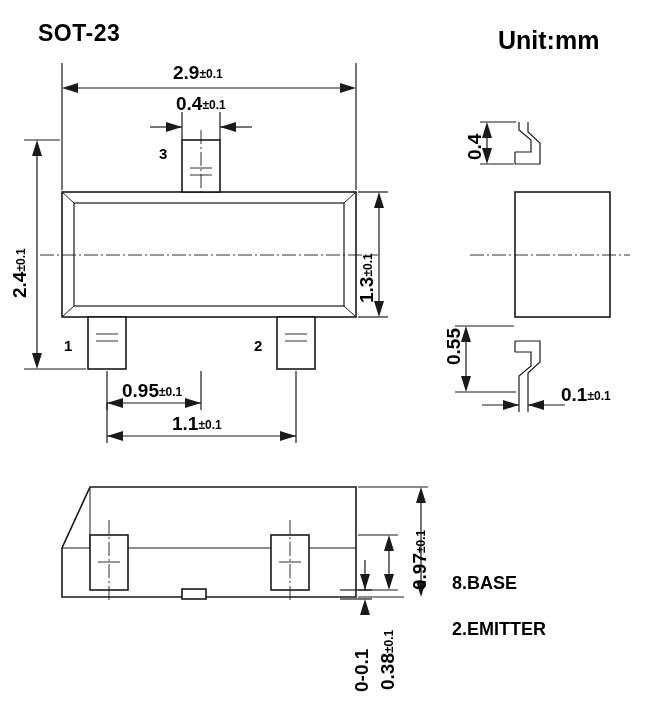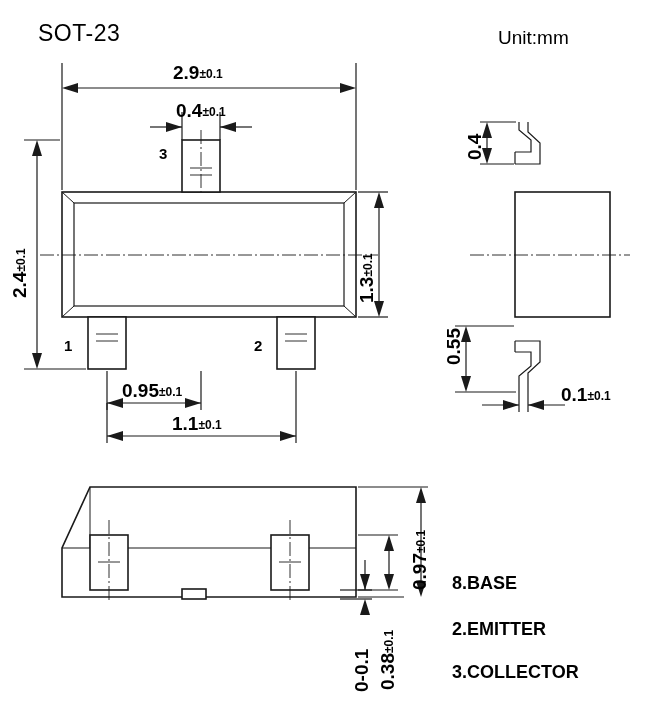--- a/index.html
+++ b/index.html
@@ -18,26 +18,26 @@
     background: #ffffff;
     overflow: hidden;
   }
   .lbl {
     position: absolute;
     white-space: nowrap;
     line-height: 1;
   }
   .title {
     font-size: 23px;
-    font-weight: normal;
+    font-weight: bold;
     letter-spacing: 0.5px;
   }
   .unit {
-    font-size: 19px;
-    font-weight: normal;
+    font-size: 25px;
+    font-weight: bold;
   }
   .dim {
     font-size: 19px;
     font-weight: bold;
   }
   .tol {
     font-size: 12px;
     font-weight: bold;
     vertical-align: 0.05em;
   }
@@ -224,21 +224,21 @@
   </svg>
 
   <div class="lbl title" style="left:38px; top:22px;">SOT-23</div>
 
   <div class="lbl unit" style="left:498px; top:28px;">Unit:mm</div>
 
   <div class="lbl" style="left:173px; top:63px;">
     <span class="dim">2.9</span><span class="tol">±0.1</span>
   </div>
 
-  <div class="lbl" style="left:176px; top:101px;">
+  <div class="lbl" style="left:176px; top:94px;">
     <span class="dim">0.4</span><span class="tol">±0.1</span>
   </div>
 
   <div class="lbl rot90" style="left:10px; top:298px;">
     <span class="dim">2.4</span><span class="tol">±0.1</span>
   </div>
 
   <div class="lbl rot90" style="left:357px; top:303px;">
     <span class="dim">1.3</span><span class="tol">±0.1</span>
   </div>
@@ -274,15 +274,14 @@
   <div class="lbl rot90" style="left:378px; top:690px;">
     <span class="dim">0.38</span><span class="tol">±0.1</span>
   </div>
 
   <div class="lbl rot90" style="left:352px; top:692px;">
     <span class="dim">0-0.1</span>
   </div>
 
   <div class="lbl legend" style="left:452px; top:574px;">8.BASE</div>
   <div class="lbl legend" style="left:452px; top:620px;">2.EMITTER</div>
-  <div class="lbl legend" style="left:452px; top:663px;">3.COLLECTOR</div>
 
 </div>
 
 </body></html>

